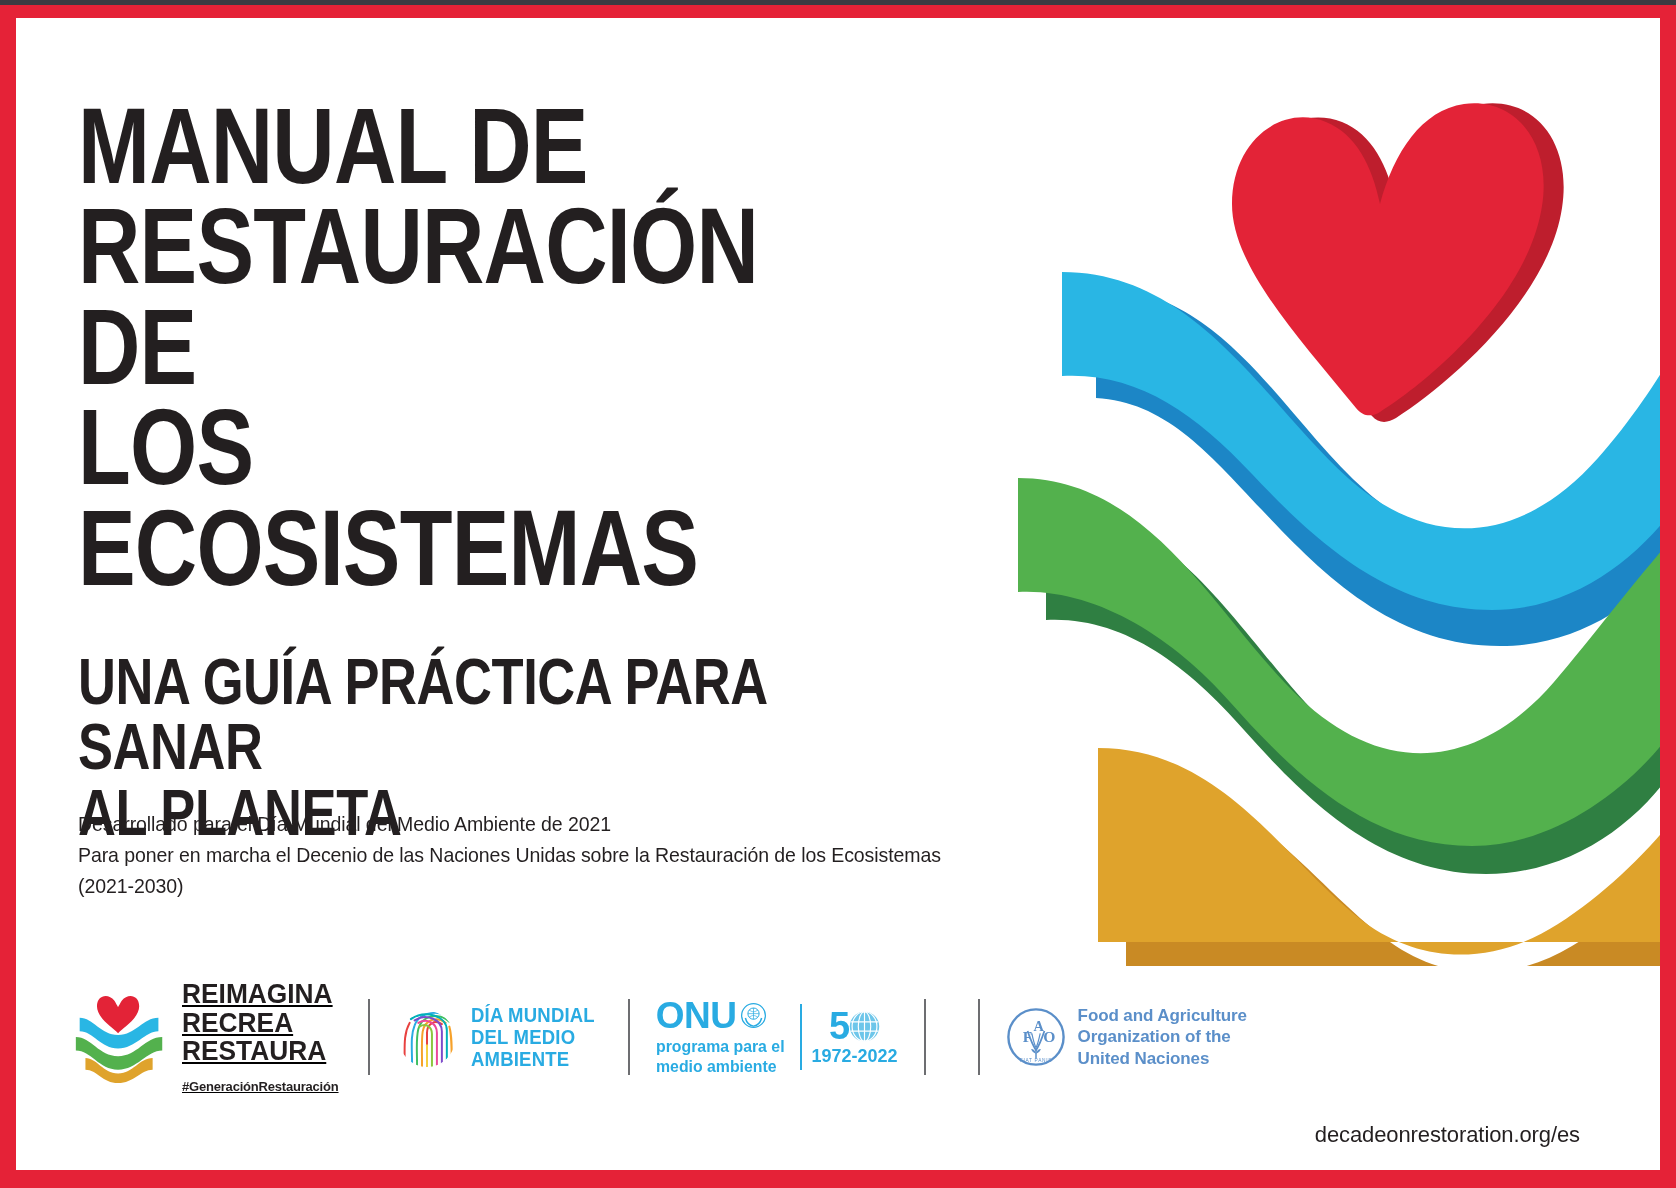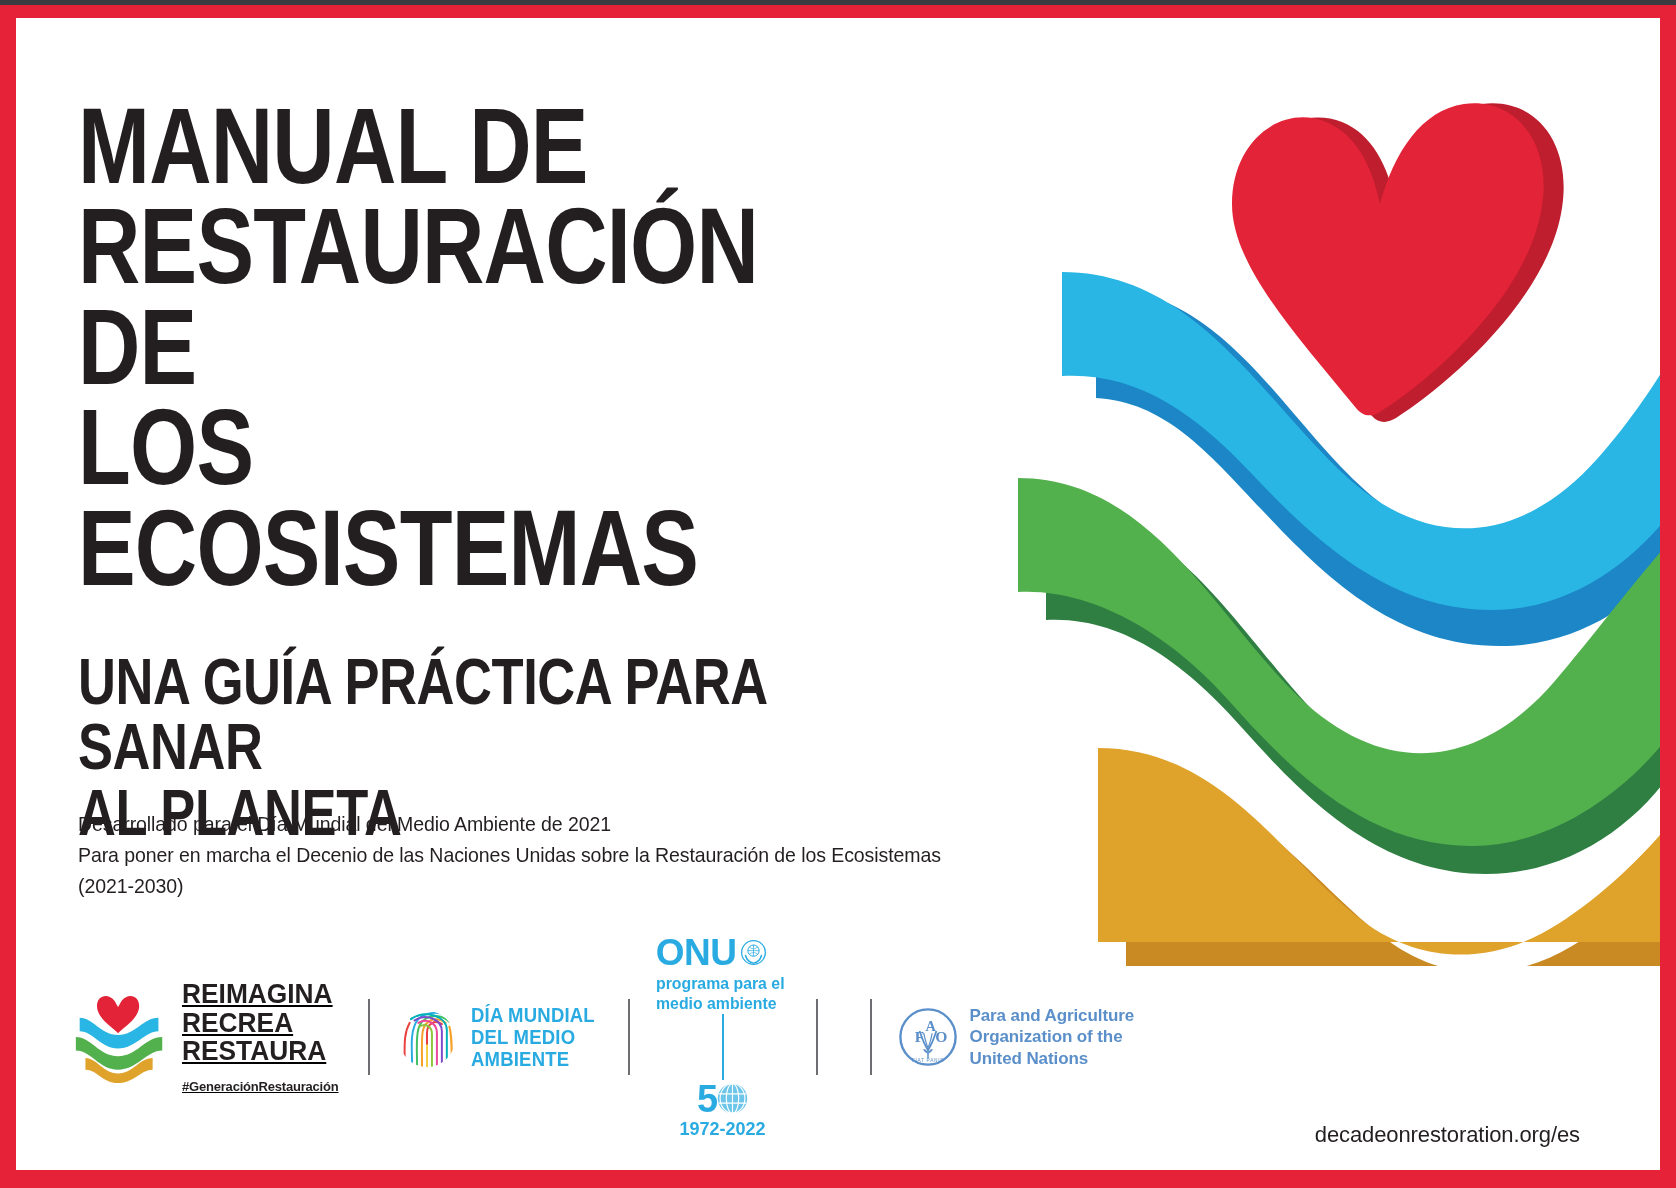--- a/index.html
+++ b/index.html
@@ -146,21 +146,21 @@
     font-weight: 700;
     color: #29ABE2;
     font-size: 19.5px;
     line-height: 1.14;
     letter-spacing: 0.2px;
     transform: scaleX(0.95);
     transform-origin: left center;
   }
 
   
-  .unep { display: flex; align-items: center; flex-direction: column; }
+  .unep { display: flex; align-items: center; }
   .unep-left { color: #29ABE2; }
   .unep-top {
     display: flex; align-items: center; gap: 5px;
   }
   .unep-onu {
     font-family: "Liberation Sans Narrow", "Liberation Sans", sans-serif;
     font-weight: 700;
     font-size: 37px;
     letter-spacing: -0.5px;
     line-height: 1;
@@ -394,23 +394,23 @@
             <text x="46" y="40" font-family="Liberation Serif, serif" font-size="24" font-weight="700" fill="#5B8FC9">A</text>
             <text x="62" y="58" font-family="Liberation Serif, serif" font-size="26" font-weight="700" fill="#5B8FC9">O</text>
             <path d="M36 40 C 42 58 46 66 50 72 C 54 66 58 58 64 40" fill="none" stroke="#5B8FC9" stroke-width="3"></path>
             <path d="M43 44 C 46 58 48 64 50 68 C 52 64 54 58 57 44" fill="none" stroke="#5B8FC9" stroke-width="2"></path>
             <path d="M50 72 L 50 86" stroke="#5B8FC9" stroke-width="2.5"></path>
             <path d="M50 78 C 45 76 42 72 42 70 C 46 70 49 73 50 78 Z M50 78 C 55 76 58 72 58 70 C 54 70 51 73 50 78 Z" fill="#5B8FC9"></path>
             <text x="50" y="92" text-anchor="middle" font-family="Liberation Sans, sans-serif" font-size="8" letter-spacing="1.2" fill="#5B8FC9">FIAT PANIS</text>
           </svg>
         </div>
         <div class="fao-text">
-          <div>Para and Agriculture</div>
+          <div>Food and Agriculture</div>
           <div>Organization of the</div>
-          <div>United Nations</div>
+          <div>United Naciones</div>
         </div>
       </div>
     </div>
 
   </div>
 
   <div class="site-url">decadeonrestoration.org/es</div>
 
 </div>
 

